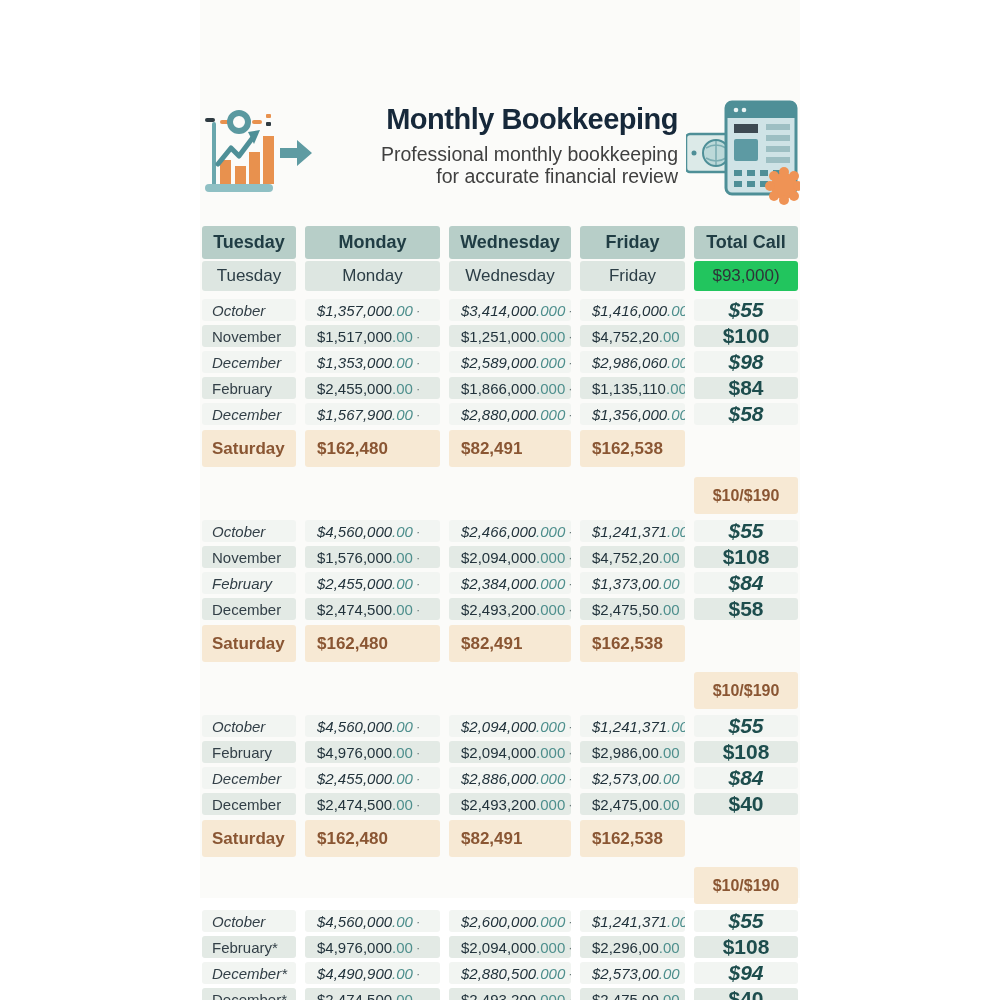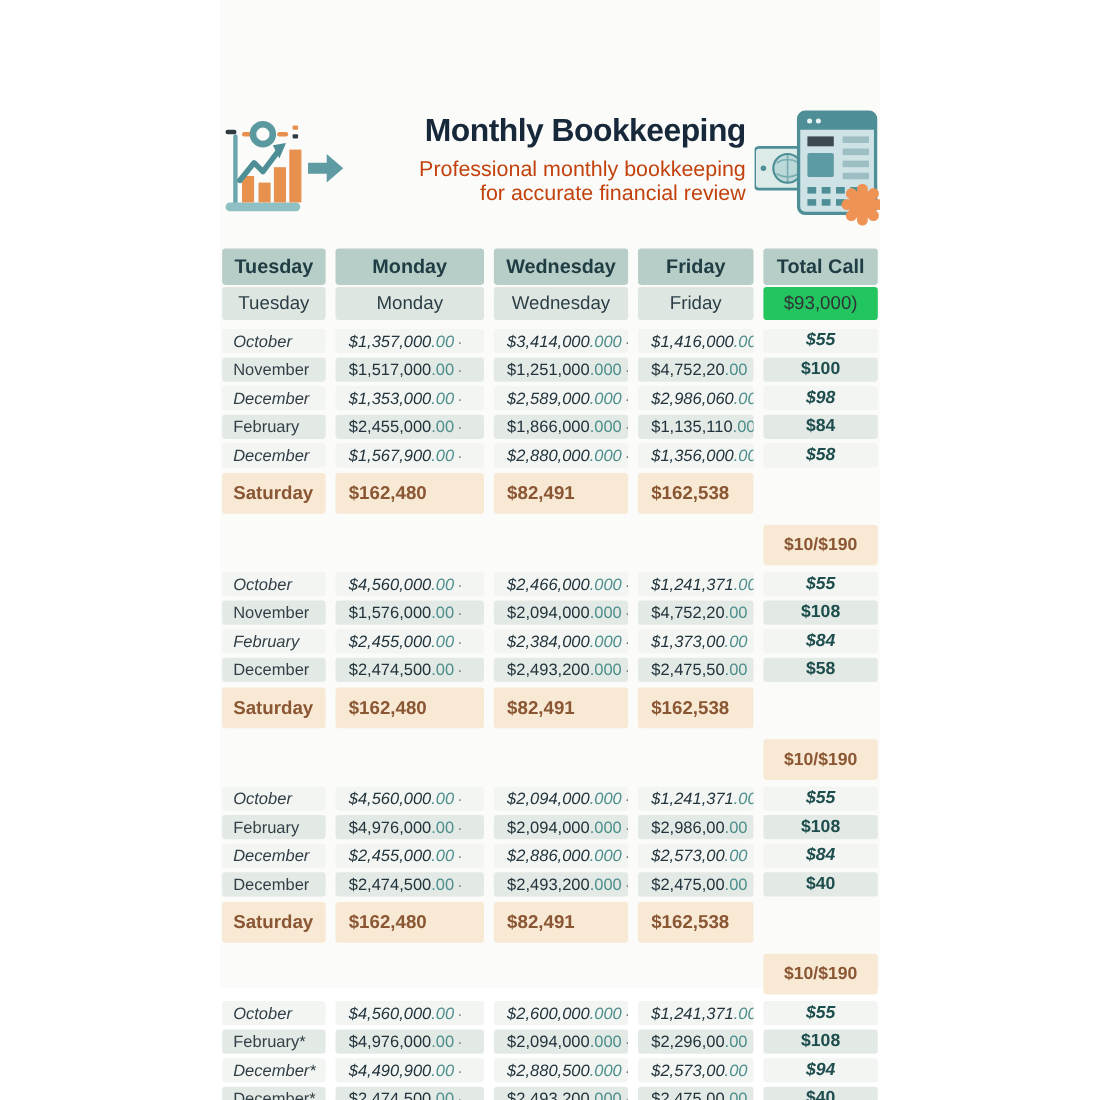--- a/index.html
+++ b/index.html
@@ -11,21 +11,21 @@
   .content{
     position:absolute;left:200px;top:0;width:600px;height:898px;
     background:#fbfbf9;
   }
   
   .hdr{position:absolute;left:0;top:96px;width:600px;height:115px;}
   .chart-icon{position:absolute;left:2px;top:4px;}
   .flow-arrow{position:absolute;left:80px;top:42px;}
   .title-block{position:absolute;left:118px;top:8px;width:360px;text-align:right;}
   .title{font-size:29px;font-weight:bold;color:#16283a;letter-spacing:-0.5px;line-height:1.1;}
-  .subtitle{font-size:19.5px;color:#c2410c;line-height:1.12;margin-top:8px;}
+  .subtitle{font-size:19.5px;color:#404040;line-height:1.12;margin-top:8px;}
   .doc-icon{position:absolute;left:486px;top:0px;}
   
   .tbl{position:absolute;left:2px;top:226px;width:598px;}
   .trow{
     display:grid;
     grid-template-columns:94px 135px 122px 105px 104px;
     column-gap:9px;
     margin-bottom:4px;
   }
   .cell{
@@ -36,21 +36,21 @@
   .trow.head1{margin-bottom:2px;}
   .trow.head1 .cell{height:33px;background:#b7cec8;justify-content:center;padding-left:0;
     font-size:18px;font-weight:600;color:#203d44;}
   .trow.head2{margin-bottom:8px;}
   .trow.head2 .cell{height:30px;background:#dde6e1;justify-content:center;padding-left:0;
     font-size:17px;color:#2c3e46;}
   .trow.head2 .cell.total-sub{background:#22c55e;color:#2f3338;}
   .shade-a .cell{background:#f2f5f2;font-style:italic;}
   .shade-b .cell{background:#e3eae5;}
   .cell.month{padding-left:10px;color:#323f47;}
-  .cell.total{justify-content:center;padding-left:0;font-weight:bold;font-size:16px;color:#1d4d4d;}
+  .cell.total{justify-content:center;padding-left:0;font-weight:bold;font-size:21px;color:#1d4d4d;}
   .frac{color:#4e8f8d;}
   .tick{color:#6b7a7a;font-size:13px;margin-left:3px;}
   .trow.saturday{margin-top:5px;margin-bottom:6px;}
   .trow.saturday .cell{height:37px;background:#f7e9d4;color:#8a5633;font-weight:600;font-size:17px;}
   .trow.saturday .cell.total{color:#8a5633;font-size:16px;margin-top:47px;}
 </style>
 </head>
 <body>
 
 <div class="content">

